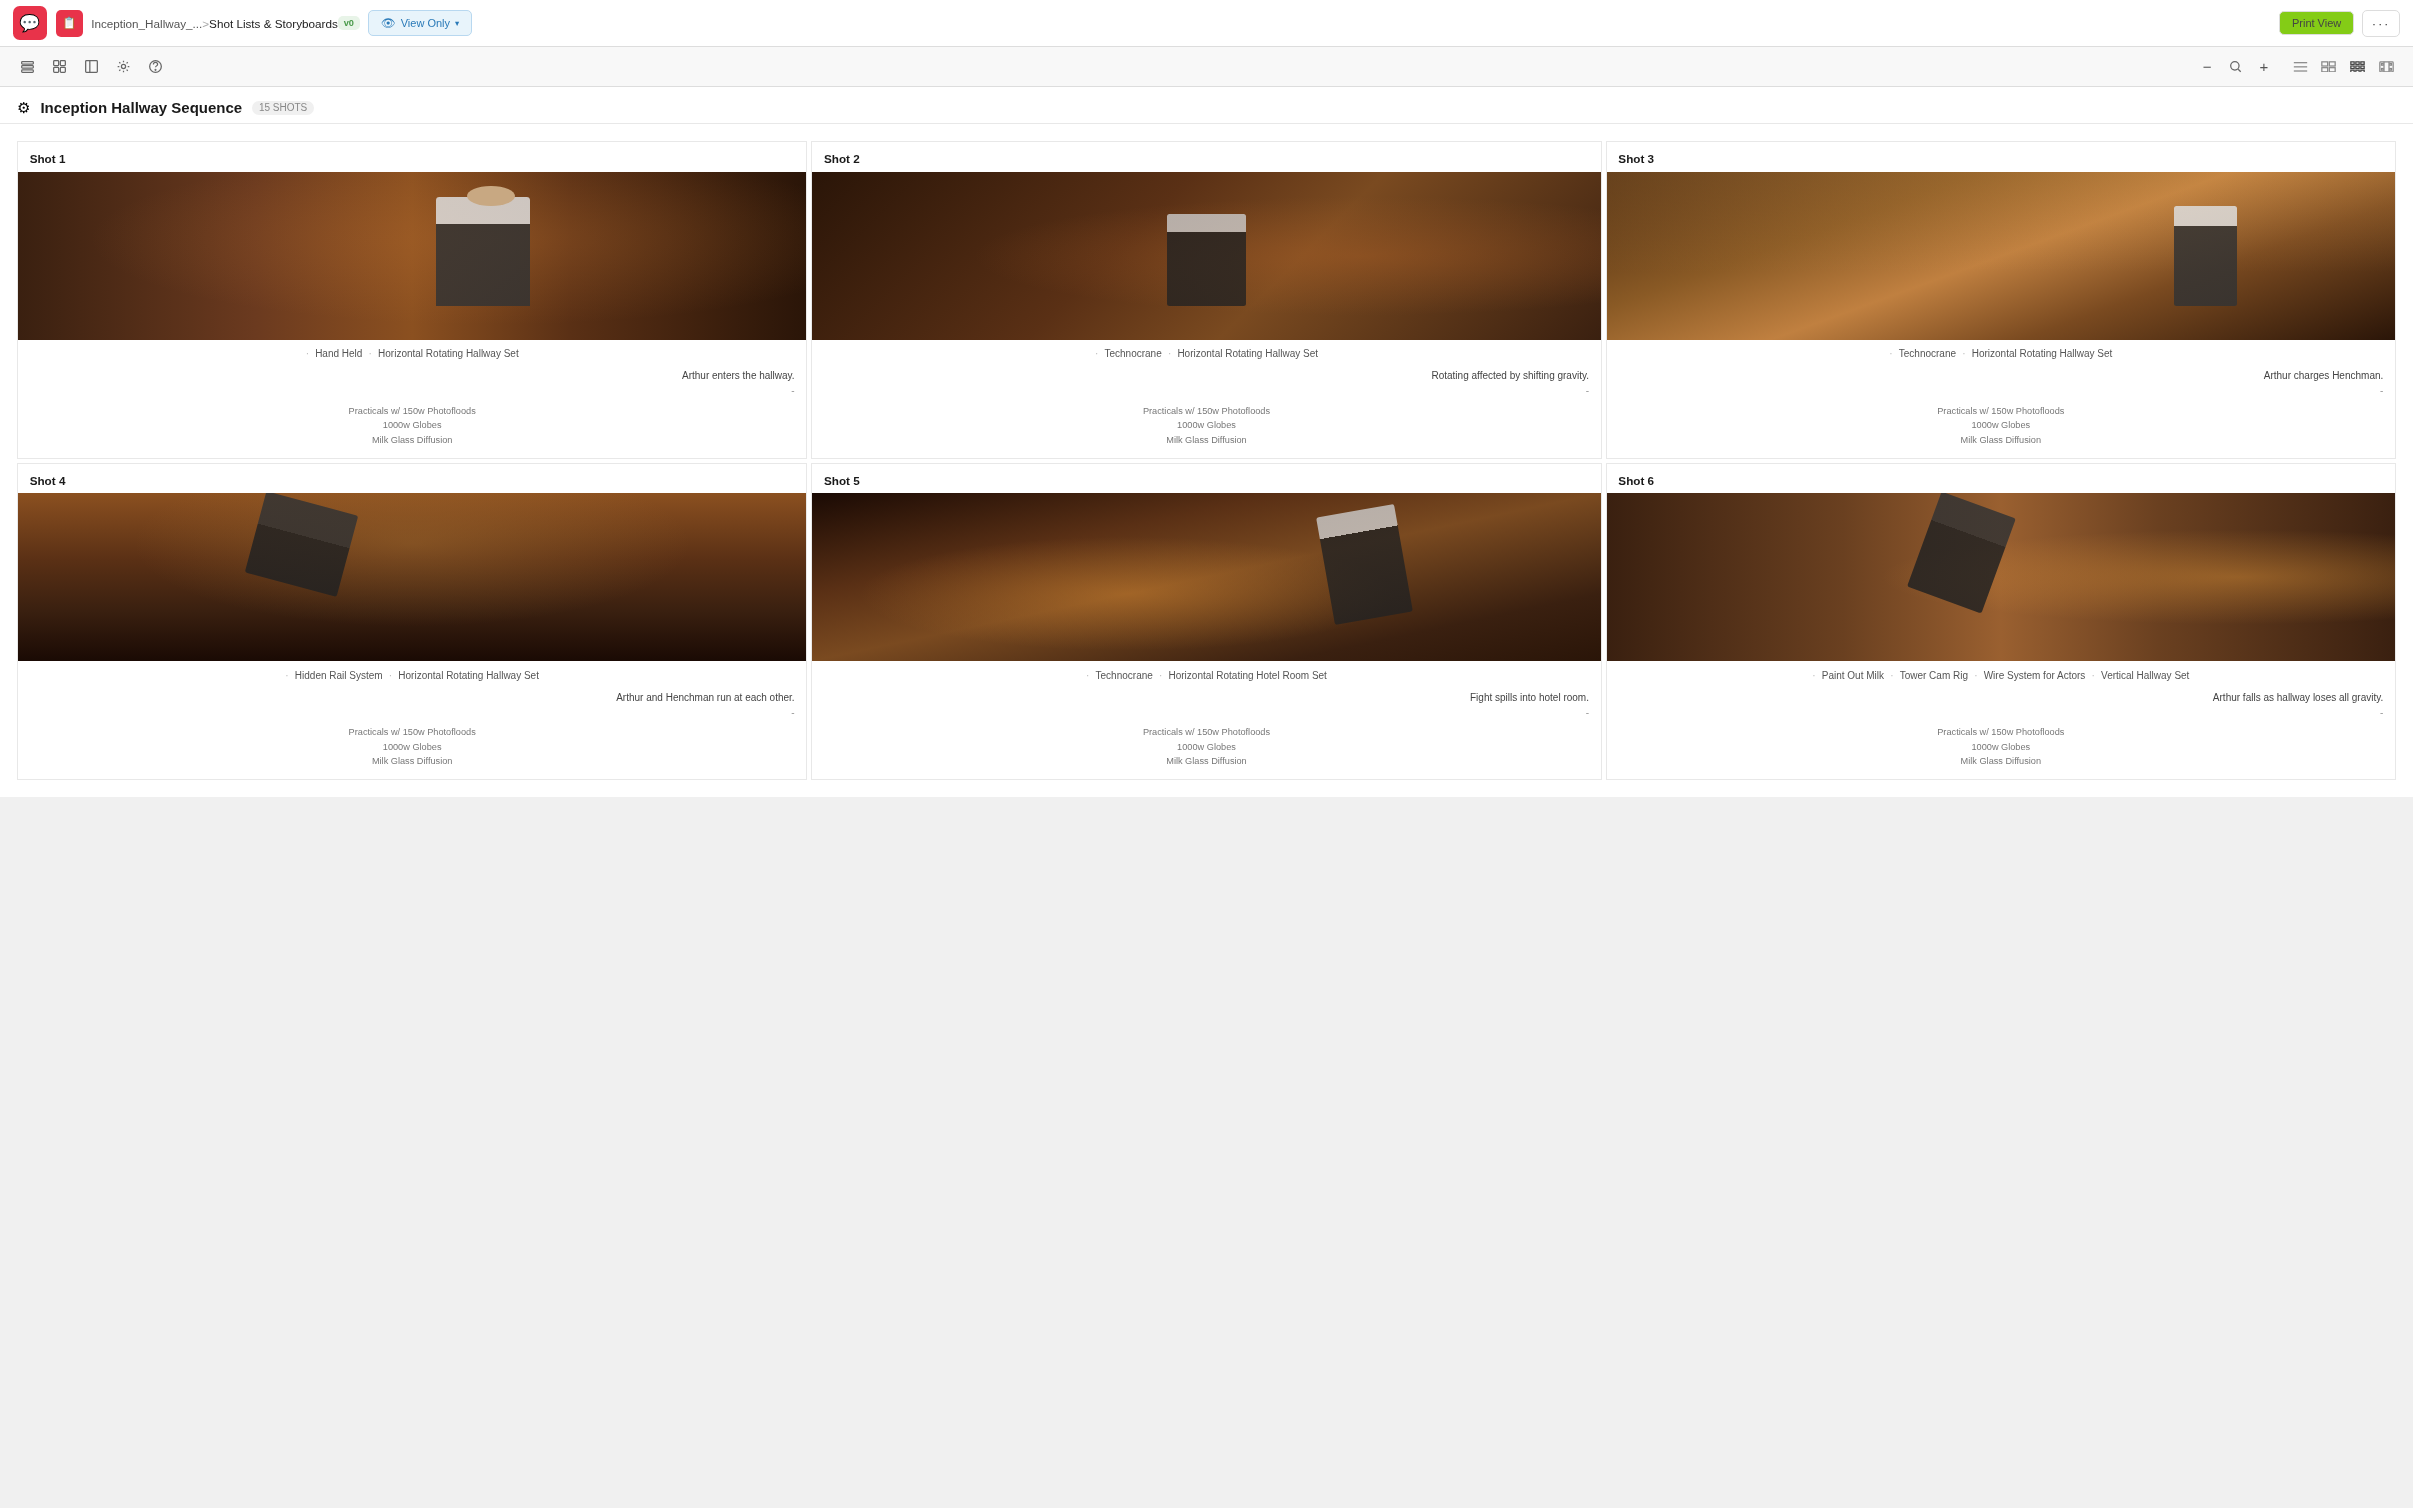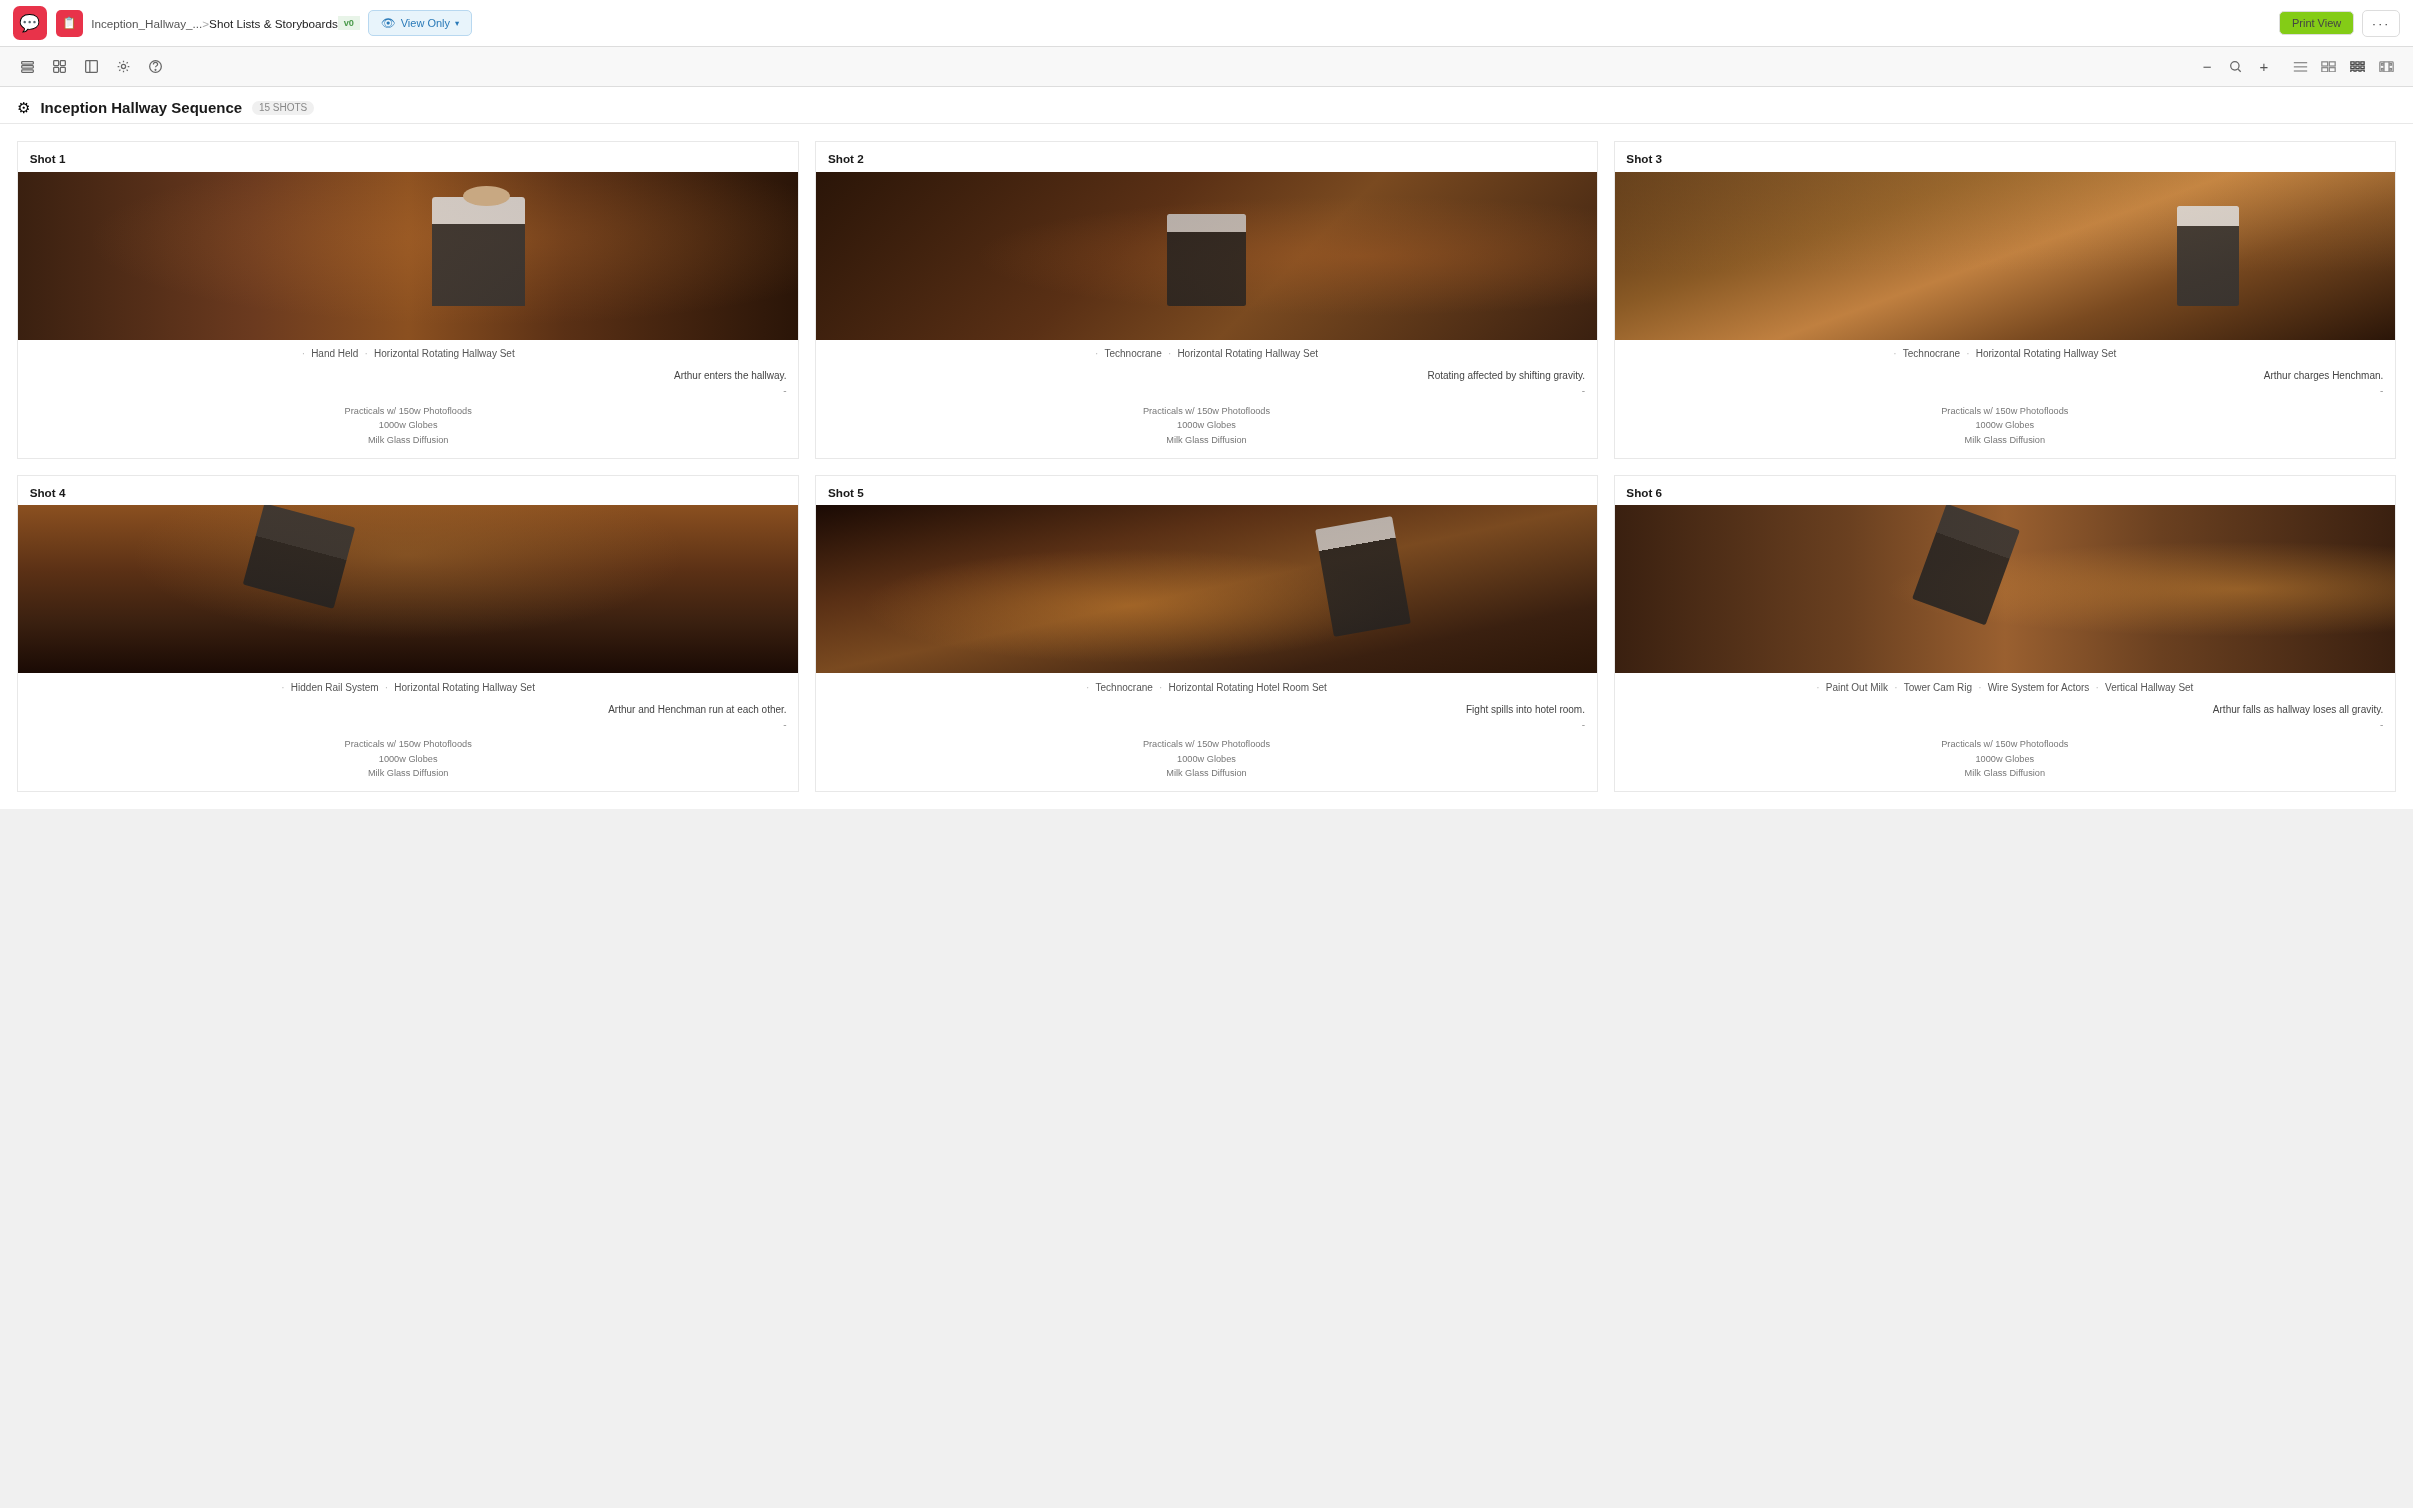--- a/index.html
+++ b/index.html
@@ -21,21 +21,21 @@
       display: flex; align-items: center; justify-content: center;
       color: white; font-size: 11.7px; flex-shrink: 0;
     }
     .breadcrumb {
       display: flex; align-items: flex-end; color: #555; font-size: 11.7px;
     }
     .breadcrumb-sep { color: #aaa; }
     .breadcrumb-current { font-weight: 500; color: #222; }
     .version-badge {
       background: #e8f4e8; color: #4a9a4a; font-size: 9.2px; font-weight: 600;
-      padding: 1.7px 5.9px; border-radius: 0;
+      padding: 1.7px 5.9px; border-radius: 5px;
     }
     .view-only-btn {
       display: flex; align-items: center; gap: 5px;
       background: #e8f4fb; color: #2a7ab8; border: 0.8px solid #b8d8f0;
       border-radius: 5px; padding: 5px 11.7px; font-size: 11px; font-weight: 500;
       cursor: pointer;
     }
     .view-only-btn .eye-icon { font-size: 11.7px; }
     .topbar-right {
       margin-left: auto; display: flex; align-items: center; gap: 8.4px;
@@ -88,21 +88,21 @@
     .shots-count {
       font-size: 10px; color: #888; background: #f0f0f0;
       padding: 1.7px 6.7px; border-radius: 8.4px; font-weight: 500;
     }
 
     
     .main { background: #fff; padding: 17px; }
 
     
     .shots-grid {
-      display: grid; grid-template-columns: repeat(3, 1fr); gap: 16px;
+      display: grid; grid-template-columns: repeat(3, 1fr); gap: 4px;
     }
     .shot-card {
       border: 0.8px solid #e8e8e8; padding: 0; background: #fff;
       margin: 0;
     }
     .shot-header {
       padding: 10px 11.7px 6.7px; font-weight: 700; font-size: 11.7px; color: #1a1a1a;
     }
     .shot-image {
       width: 100%; height: 168px; object-fit: cover;

